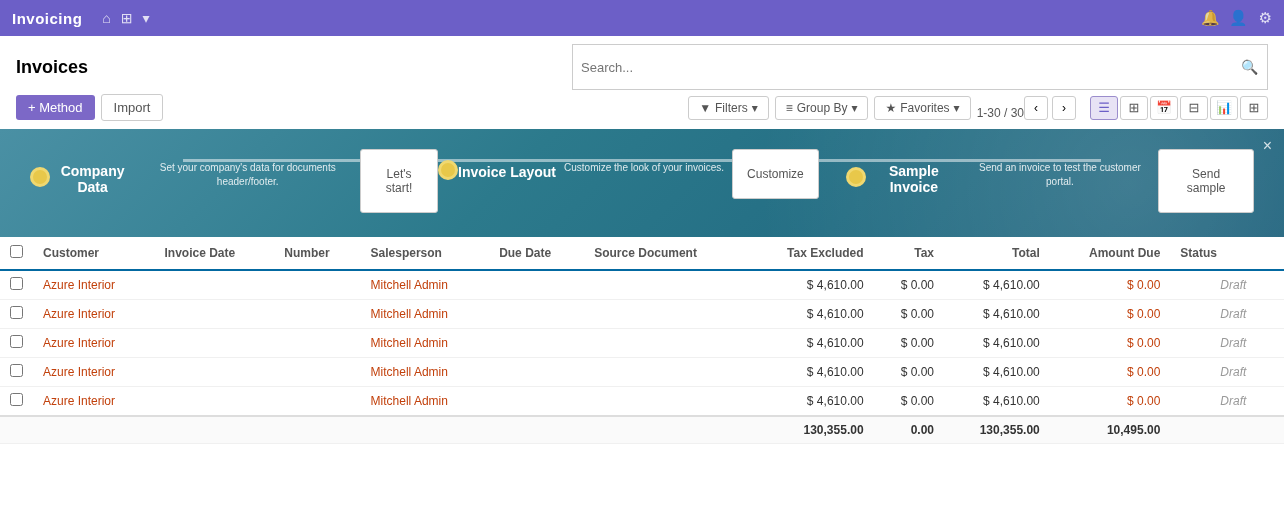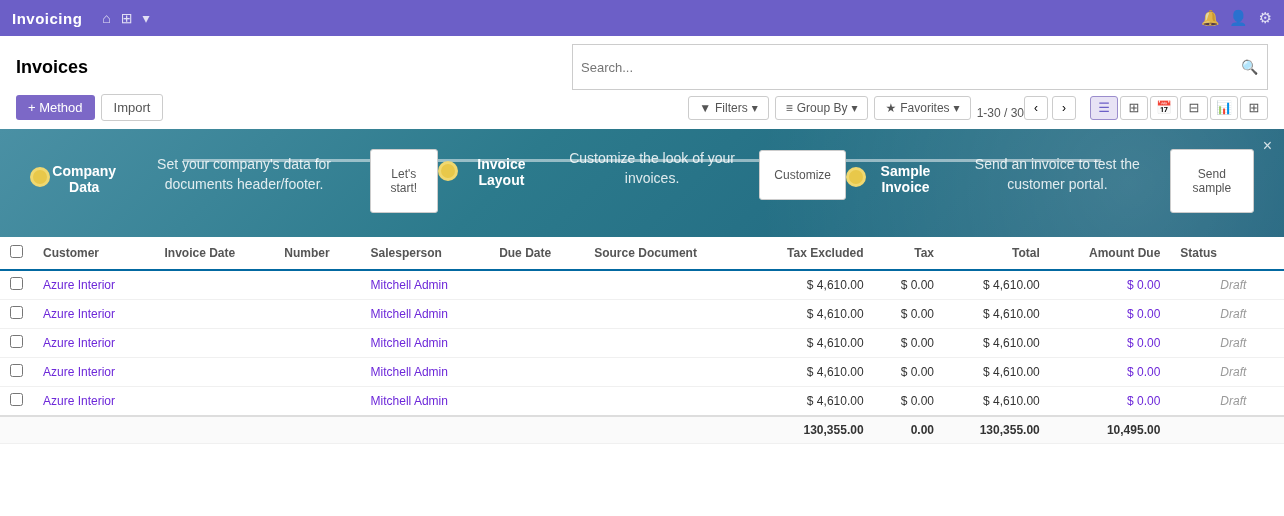--- a/index.html
+++ b/index.html
@@ -205,21 +205,21 @@
       flex-shrink: 0;
     }
     .wizard-step-title {
       color: #fff;
       font-size: 14px;
       font-weight: bold;
       margin-bottom: 5px;
     }
     .wizard-step-desc {
       color: rgba(255,255,255,0.85);
-      font-size: 14px;
+      font-size: 10px;
       line-height: 1.4;
       margin-bottom: 12px;
       padding: 0 8px;
     }
     .wizard-btn {
       background: #fff;
       color: #555;
       border: 1px solid #ccc;
       border-radius: 3px;
       padding: 17px 14px;
@@ -247,21 +247,21 @@
     }
     .invoice-table th.right { text-align: right; }
     .invoice-table td {
       padding: 6px 10px;
       font-size: 12px;
       border-bottom: 1px solid #f0f0f0;
       color: #333;
       white-space: nowrap;
     }
     .invoice-table td.right { text-align: right; }
-    .link-text { color: #6d28d9; cursor: pointer; }
+    .link-text { color: #c2410c; cursor: pointer; }
     .status-draft {
       color: #999;
       font-style: italic;
       margin-left: 40px;
     }
     .checkbox-cell { width: 24px; }
     .checkbox-cell input { cursor: pointer; }
 
     .table-footer td {
       font-weight: bold;

